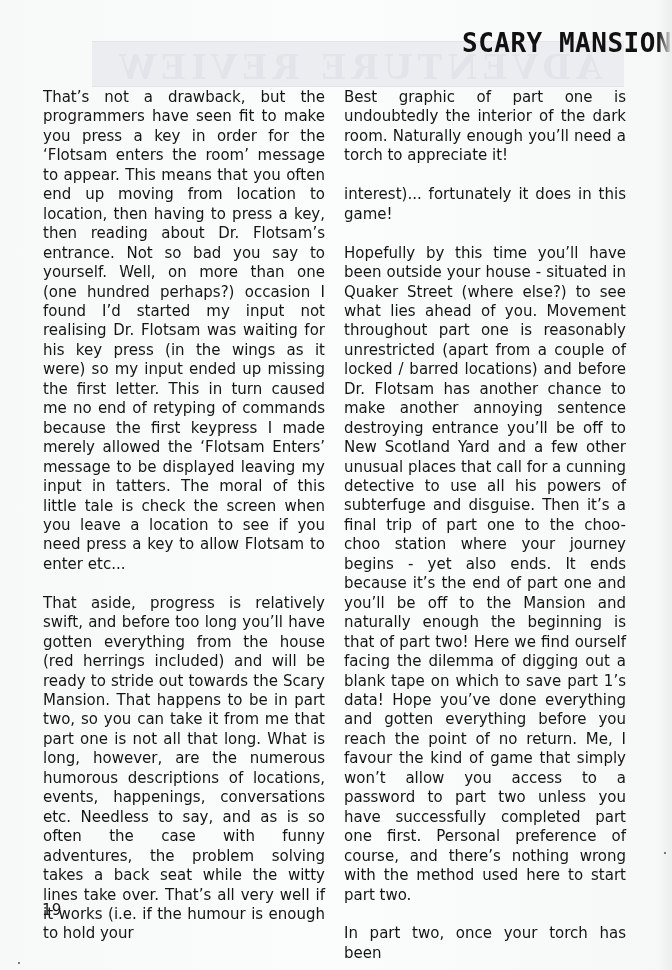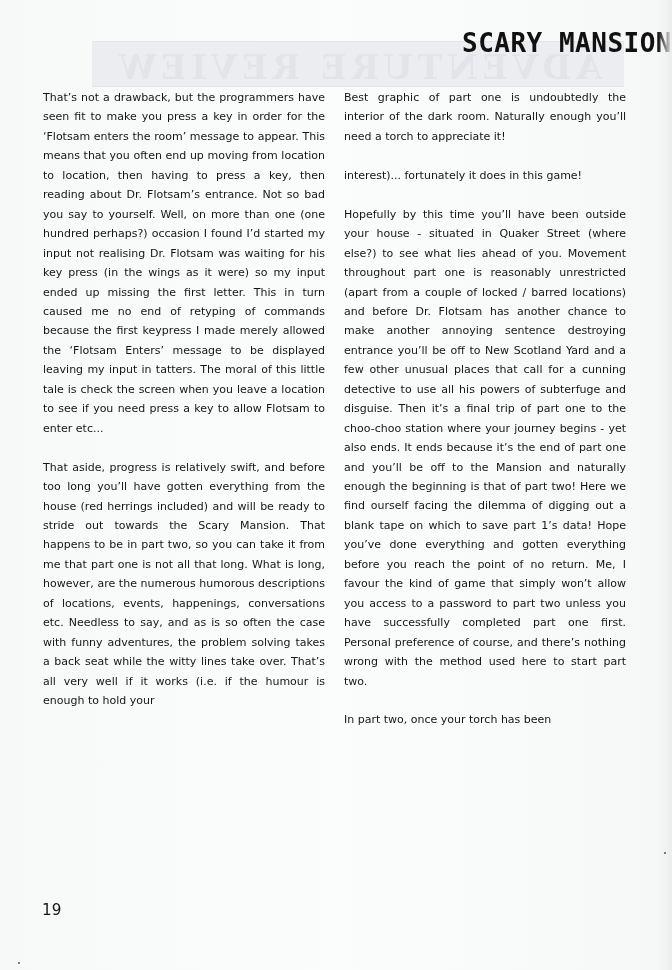--- a/index.html
+++ b/index.html
@@ -53,21 +53,21 @@
       font-weight: bold;
       font-size: 26px;
       letter-spacing: 0.5px;
       color: #111;
       margin: 0;
     }
     .column {
       position: absolute;
       top: 88px;
       width: 282px;
-      font-size: 11px;
+      font-size: 15px;
       line-height: 19.45px;
       text-align: justify;
       color: #151515;
     }
     .column.left { left: 43px; }
     .column.right { left: 344px; }
     .column p {
       margin: 0 0 19.45px 0;
     }
     .column p.last { margin-bottom: 12px; }

